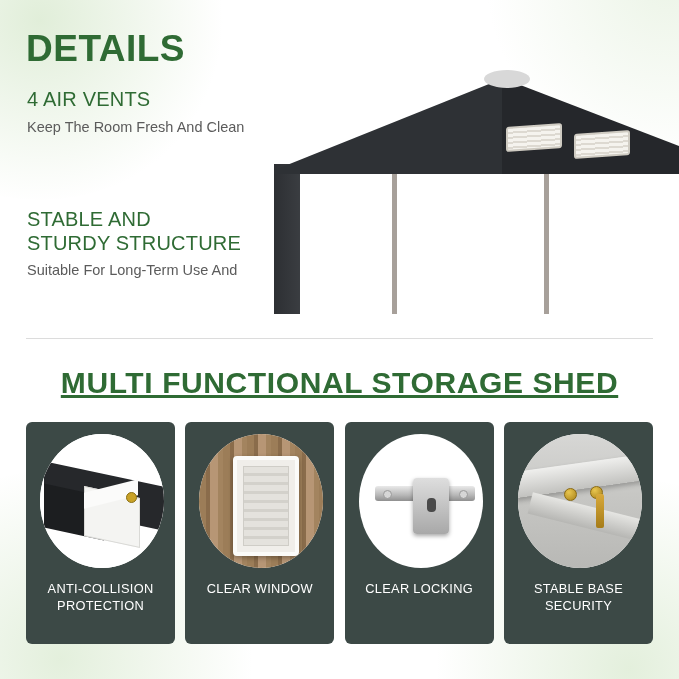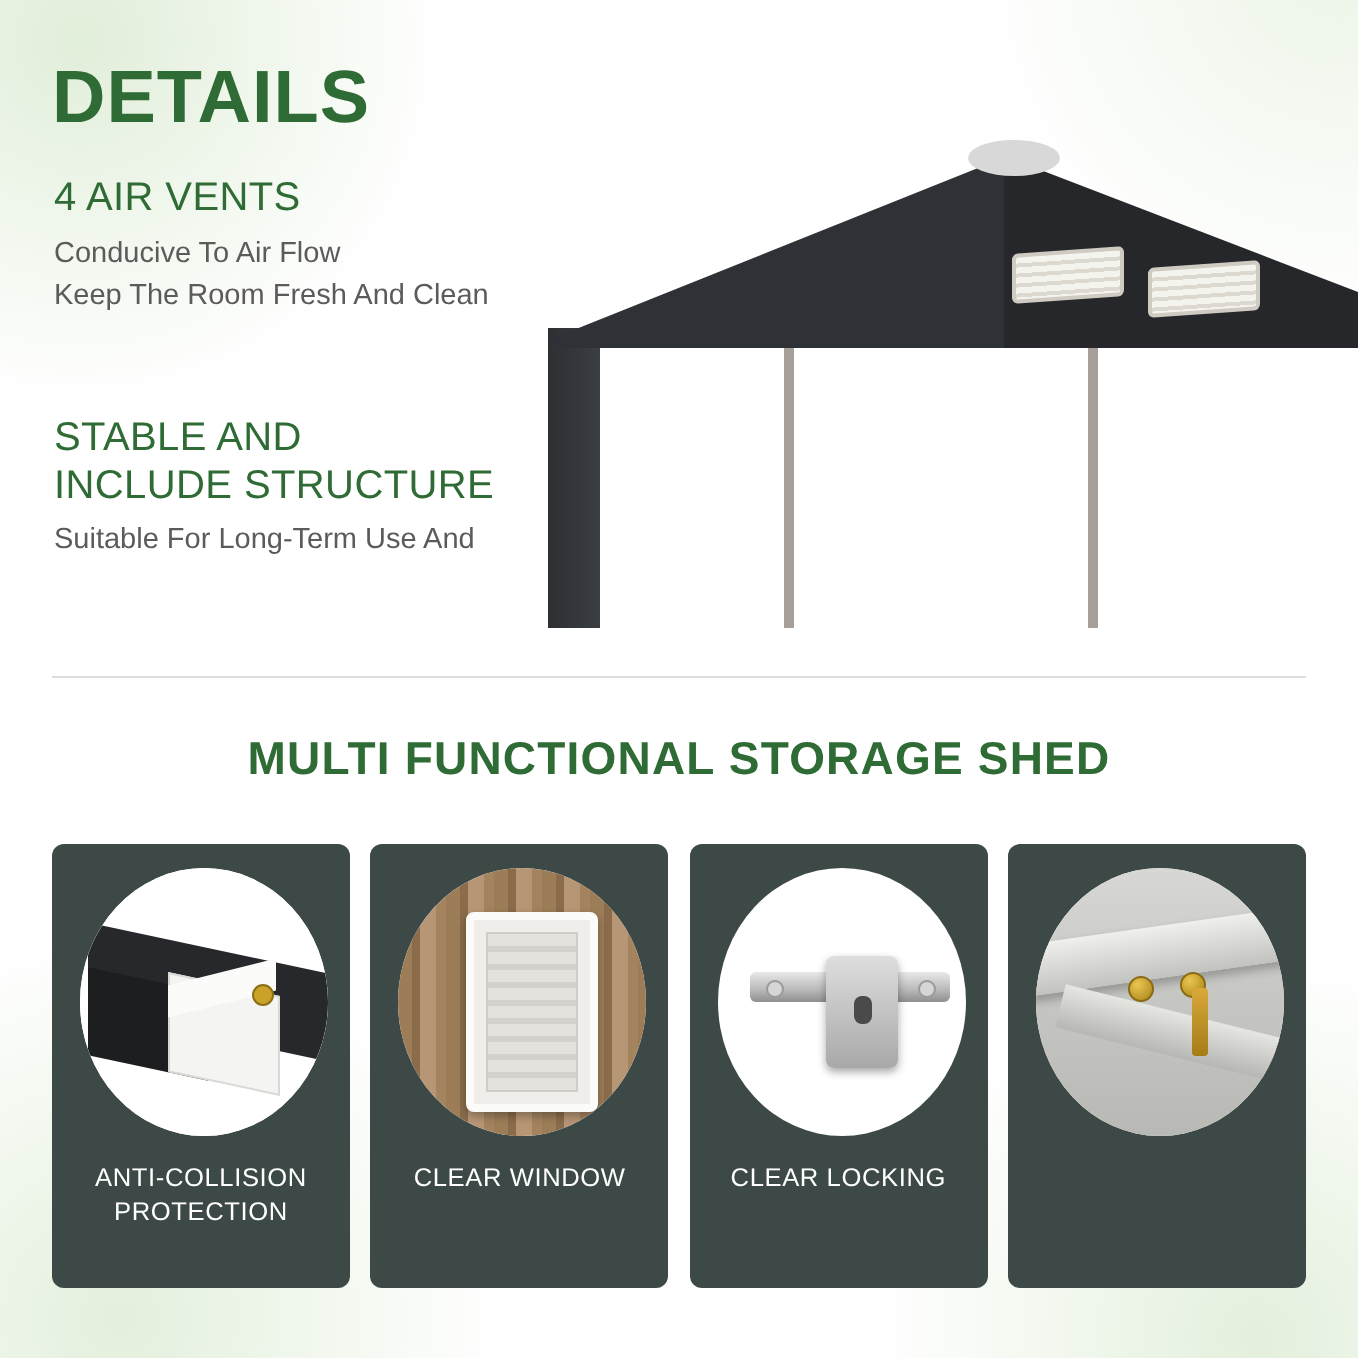--- a/index.html
+++ b/index.html
@@ -157,24 +157,25 @@
     height: 1px;
     background: #dcdcdc;
   }
 
   
   .section-title {
     position: absolute;
     top: 366px;
     width: 100%;
     text-align: center;
-    font-size: 23px;
+    font-size: 30px;
     font-weight: bold;
     letter-spacing: 0.6px;
     color: #2f6b34;
+    text-decoration: underline;
   }
   .cards {
     position: absolute;
     left: 26px;
     top: 422px;
     width: 627px;
     display: flex;
     justify-content: space-between;
   }
   .card {
@@ -316,29 +317,28 @@
   <div class="bg-glow glow-bl"></div>
   <div class="bg-glow glow-br"></div>
 
   <div class="top">
 
     <div class="headline">DETAILS</div>
 
     <div class="feature feature-1">
       <div class="feat-title">4 AIR VENTS</div>
       <div class="feat-desc">
-        <div>Conducive To Air Flow</div>
         <div>Keep The Room Fresh And Clean</div>
       </div>
     </div>
 
     <div class="feature feature-2">
       <div class="feat-title">
         <div>STABLE AND</div>
-        <div>INCLUDE STRUCTURE</div>
+        <div>STURDY STRUCTURE</div>
       </div>
       <div class="feat-desc">
         <div>Suitable For Long-Term Use And</div>
       </div>
     </div>
 
     <div class="shed-wrap">
       <div class="shed-left-dark"></div>
       <div class="shed-body"></div>
       <div class="door-seam seam-a"></div>
@@ -410,17 +410,21 @@
       <div class="card-photo">
         <div class="circle-mask">
           <div class="p4-bg"></div>
           <div class="p4-beam"></div>
           <div class="p4-beam2"></div>
           <div class="p4-bolt" style="left:46px; top:54px;"></div>
           <div class="p4-bolt" style="left:72px; top:52px;"></div>
           <div class="p4-key"></div>
         </div>
       </div>
+      <div class="card-label">
+        <div>STABLE BASE</div>
+        <div>SECURITY</div>
+      </div>
     </div>
 
   </div>
 
 </div>
 
 </body></html>

